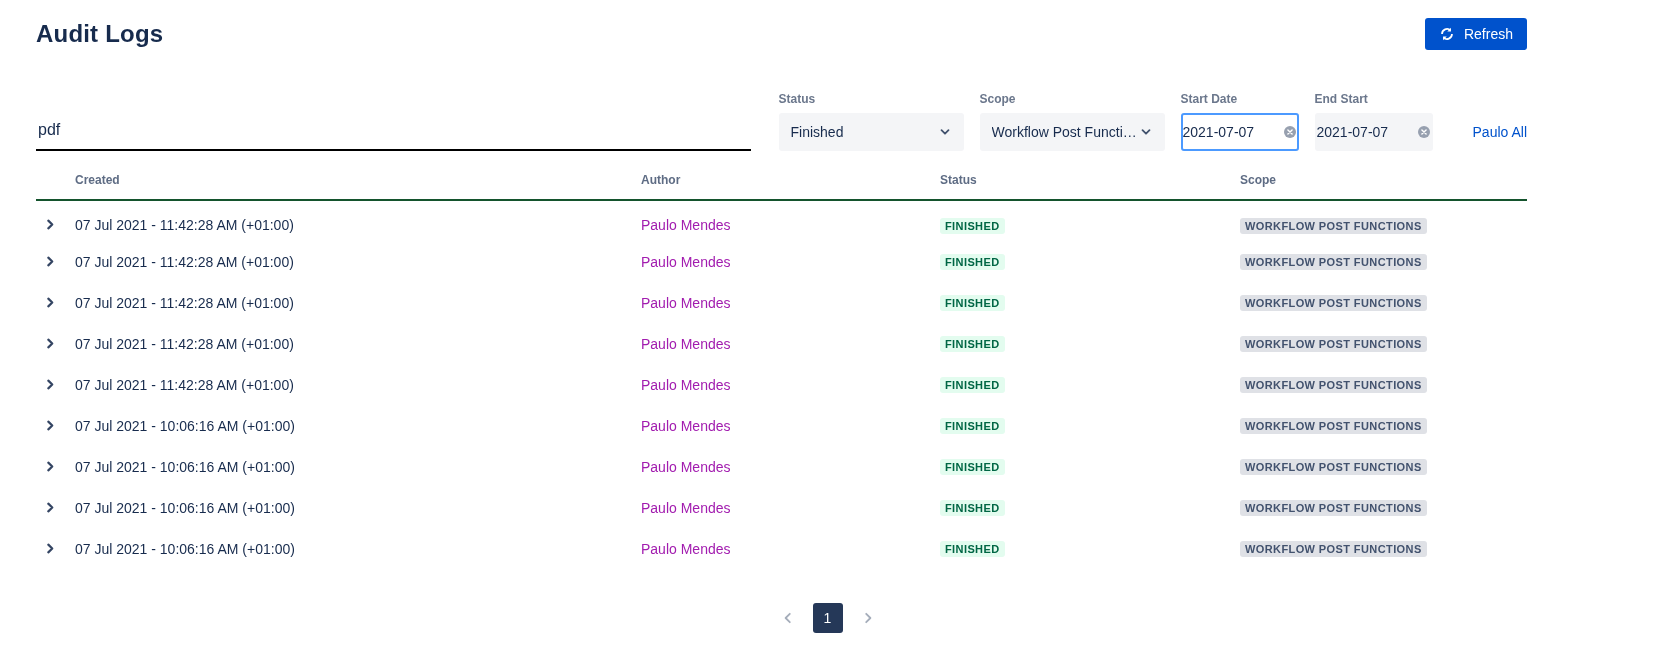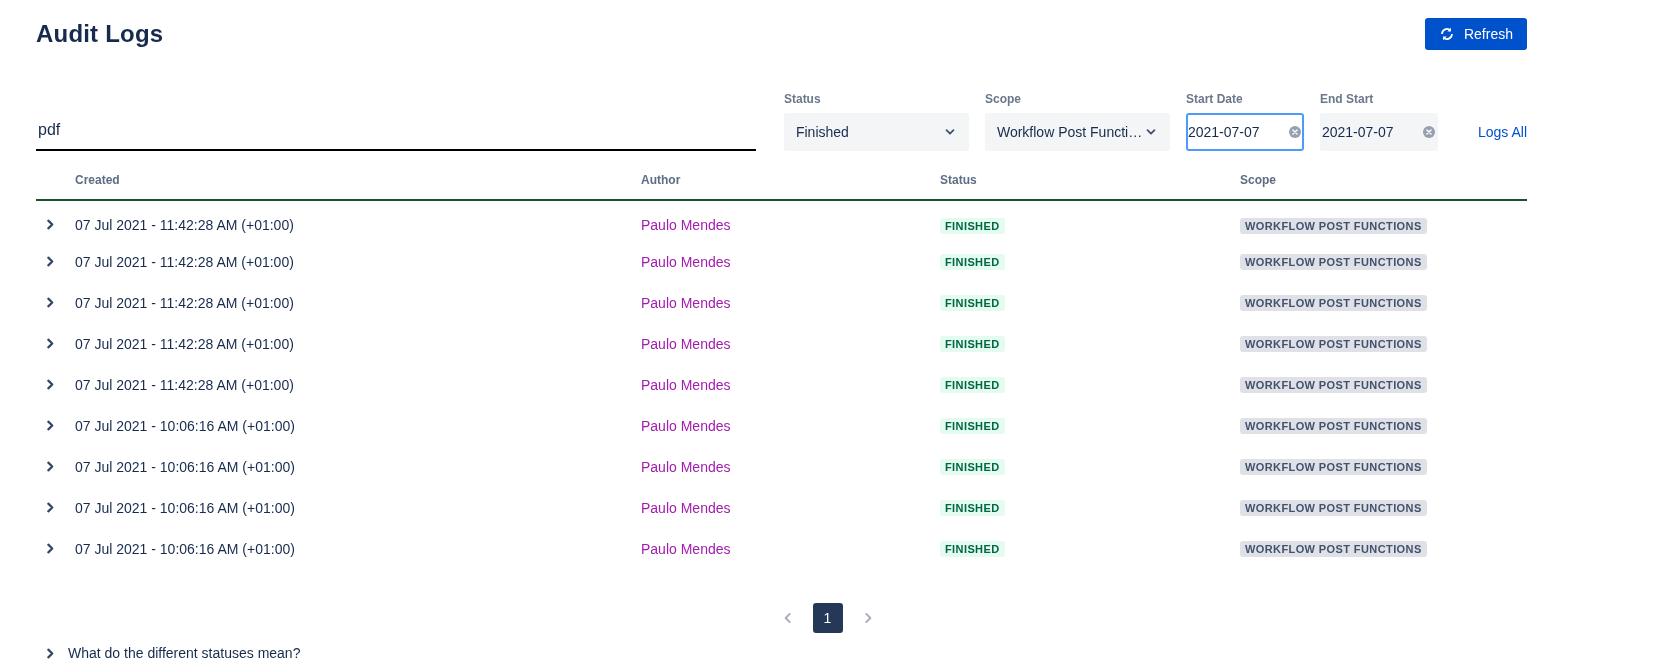--- a/index.html
+++ b/index.html
@@ -165,21 +165,21 @@
           <span>2021-07-07</span>
           <span class="icon">
             <svg width="14" height="14" viewBox="0 0 14 14">
                 <circle cx="7" cy="7" r="6" fill="#97A0AF"></circle>
                 <path d="M4.9 4.9l4.2 4.2M9.1 4.9 4.9 9.1" stroke="#fff" stroke-width="1.4" stroke-linecap="round"></path>
               </svg>
           </span>
         </div>
       </div>
 
-      <a class="clear-all">Logs All</a>
+      <a class="clear-all">Paulo All</a>
     </div>
 
     <table class="audit">
       <colgroup>
         <col class="col-chev">
           <col class="col-created">
           <col class="col-author">
           <col class="col-status">
           <col class="col-scope">
       </colgroup>
@@ -302,23 +302,15 @@
           </svg>
       </span>
       <button class="page-current">1</button>
       <span class="page-chev icon">
         <svg width="14" height="14" viewBox="0 0 14 14">
             <path d="M5.2 2.8 9.4 7l-4.2 4.2" stroke="#A5ADBA" stroke-width="1.8" fill="none" stroke-linecap="round" stroke-linejoin="round"></path>
           </svg>
       </span>
     </div>
 
-    <div class="statuses-note">
-      <span class="icon">
-        <svg width="11" height="11" viewBox="0 0 10 10">
-            <path d="M3 1.5 6.6 5 3 8.5" stroke="#344563" stroke-width="2" fill="none" stroke-linecap="round" stroke-linejoin="round"></path>
-          </svg>
-      </span>
-      <span>What do the different statuses mean?</span>
-    </div>
 
   </div>
 </div>
 
 </body></html>

